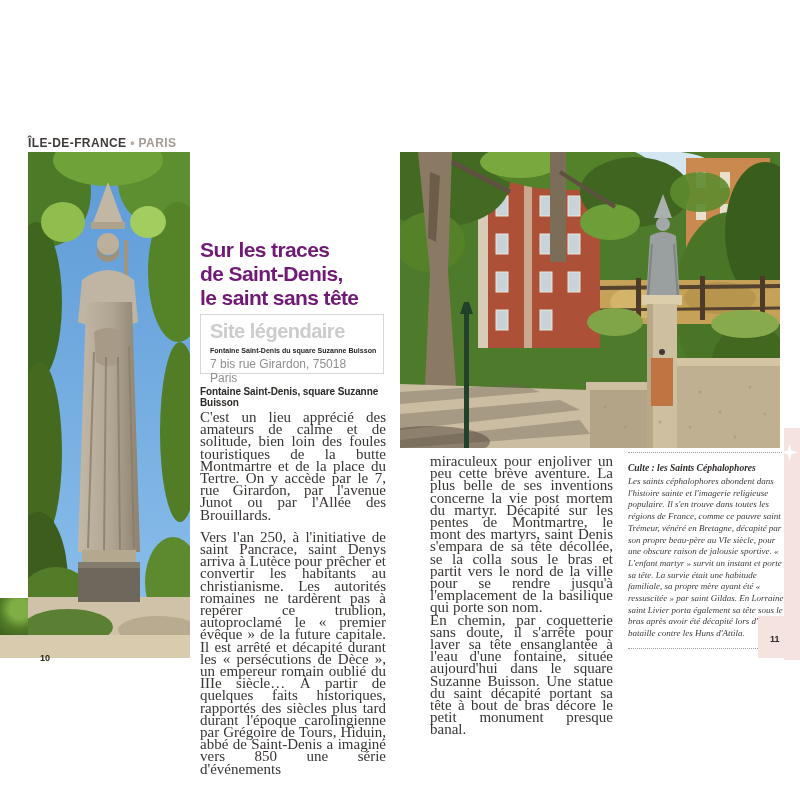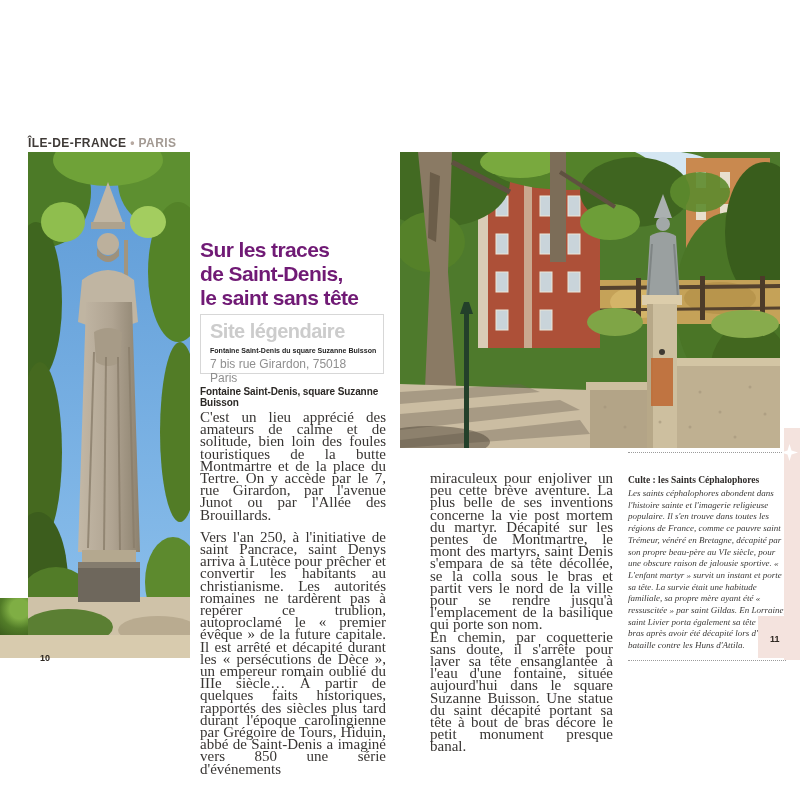--- a/index.html
+++ b/index.html
@@ -26,32 +26,32 @@
   .badge-box{left:200px;top:314px;width:184px;height:60px;border:1px solid #d7d7d7;background:#fff;
              padding:4px 9px 0 9px;box-sizing:border-box;}
   .badge-label{font-weight:bold;font-size:20px;letter-spacing:-.5px;color:#cccccc;line-height:24px;}
   .badge-addr-bold{font-size:8px;font-weight:bold;color:#1f1f1f;white-space:nowrap;
                    transform:scaleX(.88);transform-origin:left;margin-top:3px;}
   .badge-addr{font-size:12px;color:#8f8f8f;margin-top:2px;}
 
   
   .col{width:186px;color:#383533;}
   .col-left{left:200px;top:386px;}
-  .col-mid{left:430px;top:472px;width:183px;}
+  .col-mid{left:430px;top:455px;width:183px;}
   .h-sans{font-family:"Liberation Sans",sans-serif;font-weight:bold;font-size:10px;line-height:11px;
           color:#2b2825;margin:0 0 3px 0;letter-spacing:-.1px;}
   .serif{font-family:"Liberation Serif",serif;font-size:15px;line-height:12.2px;text-align:justify;
          margin:0 0 0 0;}
   .gap{height:10px;}
 
   
   .sidebar{left:628px;top:452px;width:158px;border-top:1px dotted #9b9b9b;border-bottom:1px dotted #9b9b9b;
            padding:6px 0 8px 0;}
-  .sb-head{font-family:"Liberation Serif",serif;font-weight:bold;font-size:9.5px;
-           color:#2e2b29;margin:16px 0 3px 0;}
+  .sb-head{font-family:"Liberation Serif",serif;font-style:italic;font-weight:bold;font-size:9.5px;
+           color:#2e2b29;margin:4px 0 3px 0;}
   .sb-body{font-family:"Liberation Serif",serif;font-style:italic;font-size:9px;line-height:11.7px;
            color:#3c3a38;text-align:left;margin:0;}
 
   
   .pink-strip{left:784px;top:428px;width:16px;height:232px;background:#f4e3de;}
   .pink-block{left:758px;top:616px;width:42px;height:42px;background:#f4e3de;}
   .pageno-right{left:770px;top:634px;}
   .sparkle{left:781px;top:444px;width:17px;height:17px;}
 
   

